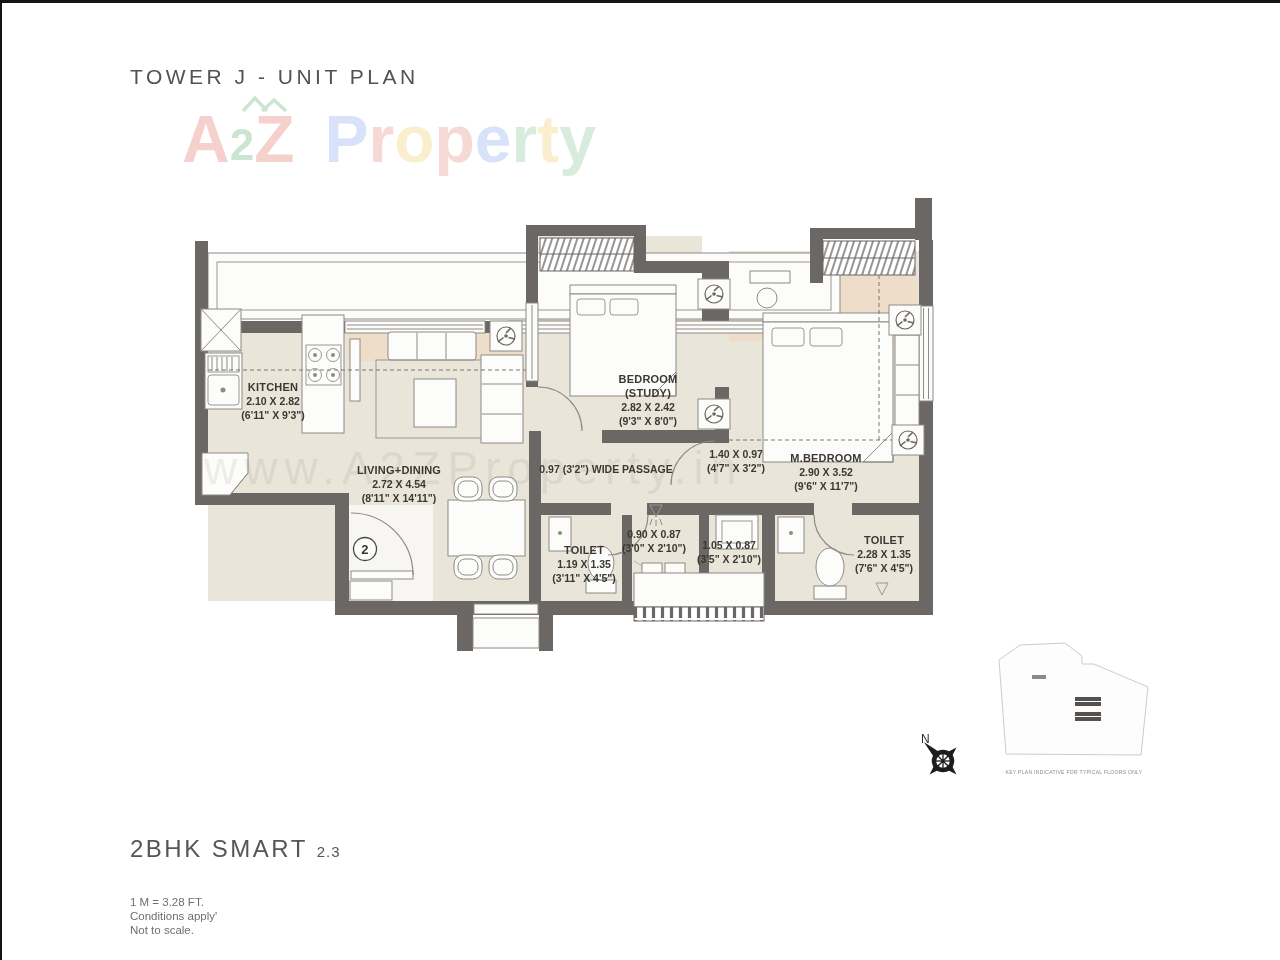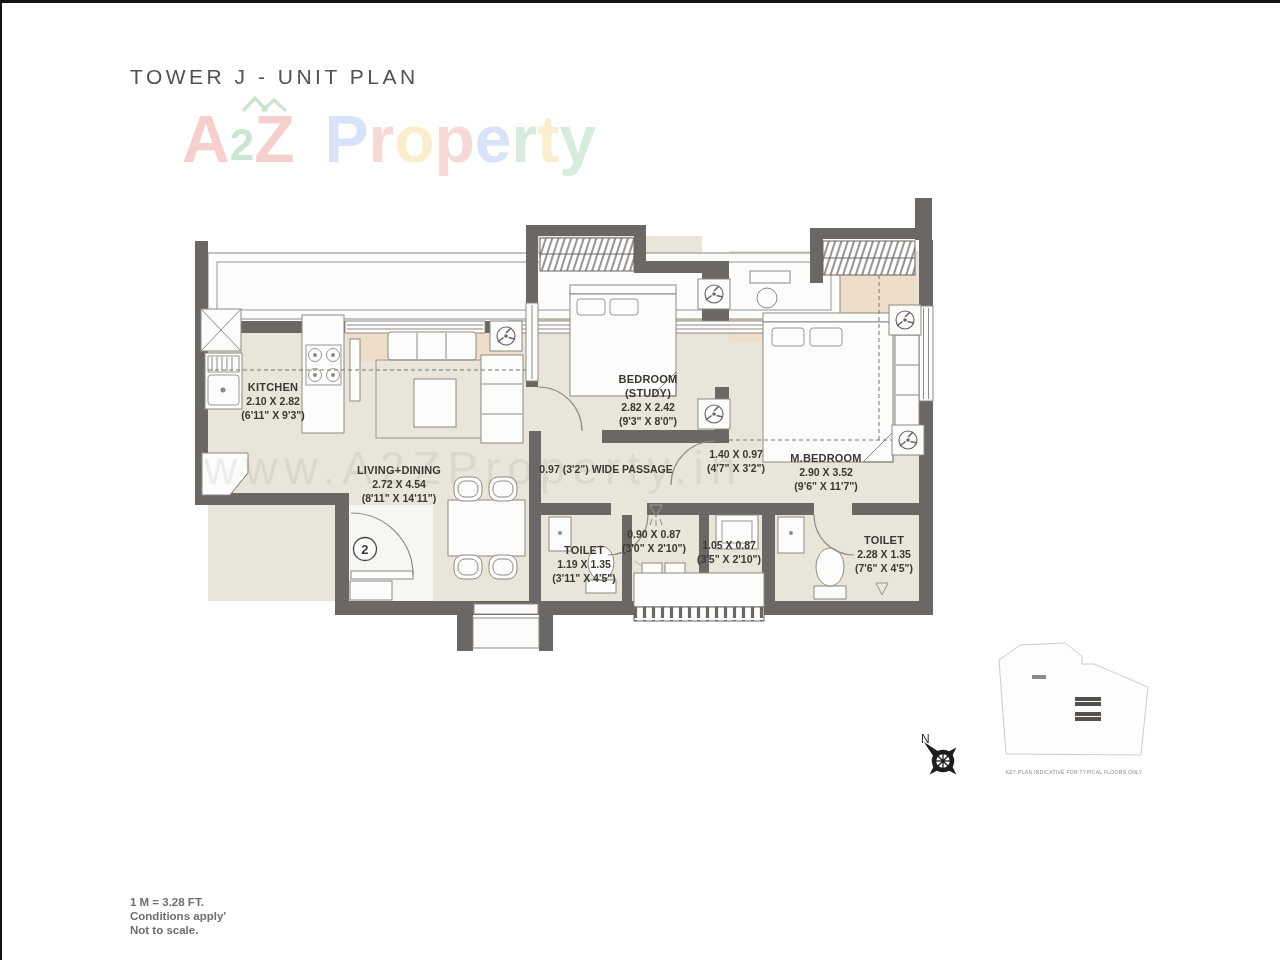--- a/index.html
+++ b/index.html
@@ -10,21 +10,21 @@
   .brand-wm{position:absolute;left:180px;top:100px;opacity:.26;white-space:nowrap;pointer-events:none;}
   .bw{display:inline-block;font-size:66px;font-weight:700;line-height:72px;}
   .b2{font-size:44px;position:relative;top:-2px;}
   .bP{margin-left:30px;}
   .roof{position:absolute;left:58px;top:-10px;}
   .url-wm{position:absolute;left:202px;top:438px;font-size:46px;font-weight:400;letter-spacing:7px;
           color:#5a5a5a;opacity:.09;pointer-events:none;white-space:nowrap;}
   .plan-name{position:absolute;left:128px;top:832px;font-size:24px;letter-spacing:2.5px;color:#55565a;font-weight:500;}
   .plan-variant{font-size:15px;letter-spacing:1px;}
   .finep{position:absolute;left:128px;top:892px;font-size:11.5px;line-height:14px;color:#6e6e6e;}
-  .finep div{margin:0;font-weight:bold;}
+  .finep div{margin:0;}
   svg{position:absolute;left:0;top:0;}
   .wall{fill:#6b6765;}
   .beige{fill:#e9e5d8;}
   .peach{fill:#eeddc8;}
   .fix{fill:#fcfcfa;stroke:#8e8a86;stroke-width:1;}
   .thin{fill:none;stroke:#9b9792;stroke-width:1;}
   .arc{fill:none;stroke:#8e8a86;stroke-width:1.2;}
   .dash{stroke:#7a7672;stroke-width:1;stroke-dasharray:4 3;fill:none;}
   .lbl{font:700 11px "Liberation Sans",sans-serif;fill:#3b3834;text-anchor:middle;letter-spacing:.2px;}
   .dim{font:700 10.5px "Liberation Sans",sans-serif;fill:#3b3834;text-anchor:middle;}
@@ -318,19 +318,23 @@
             <line x1="5.3" y1="-5.3" x2="-5.3" y2="5.3"></line>
         </g>
         <circle r="1.6" fill="#1d1d1d"></circle>
       </g>
       <text x="919" y="740" class="north">N</text>
     </g>
   </svg>
 
   <div class="url-wm">www.A2ZProperty.in</div>
 
+  <div class="plan-name">
+    <span>2BHK SMART</span>
+    <span class="plan-variant">2.3</span>
+  </div>
   <div class="finep">
     <div>1 M = 3.28 FT.</div>
     <div>Conditions apply'</div>
     <div>Not to scale.</div>
   </div>
 
 </div>
 
 </body></html>

